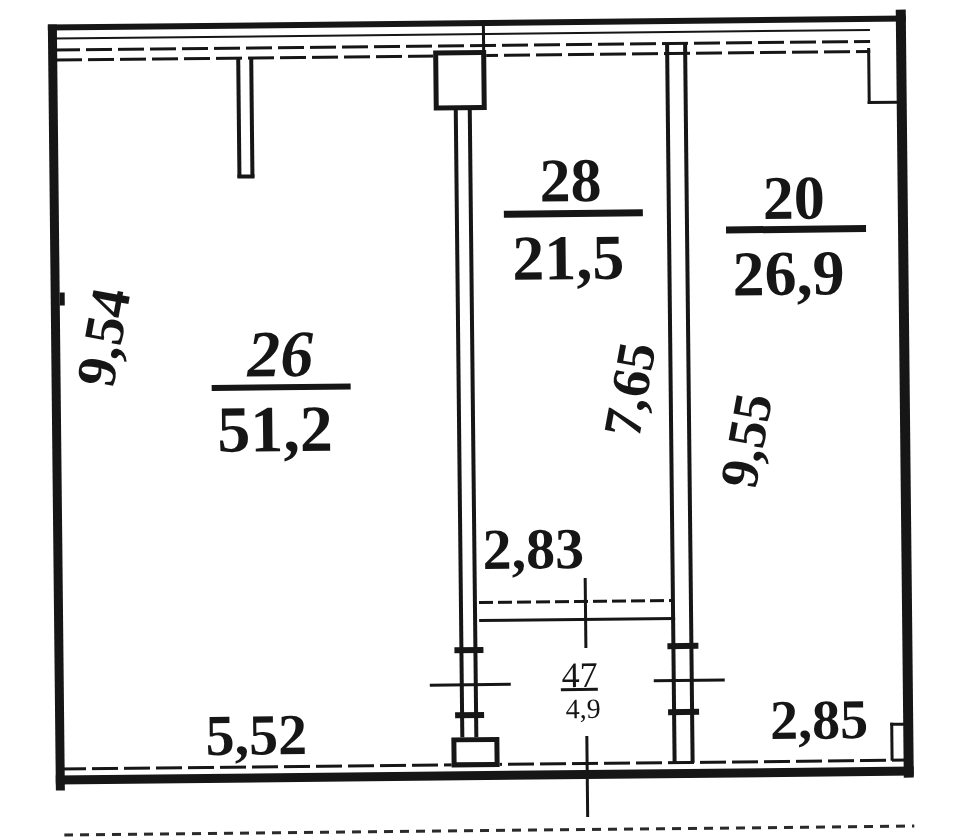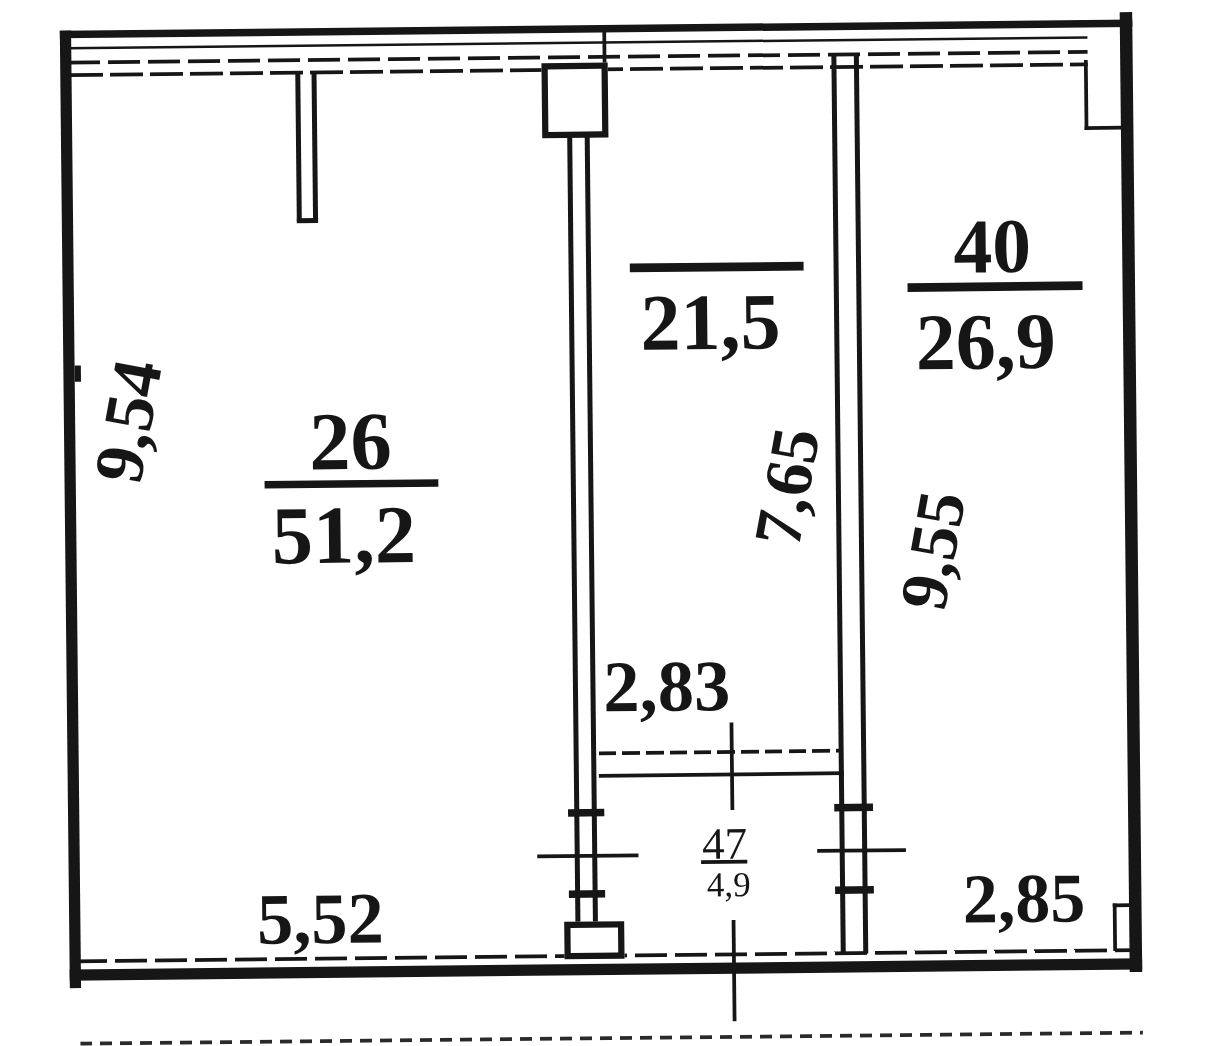--- a/index.html
+++ b/index.html
@@ -59,28 +59,29 @@
   <div class="ln dash-mid" style="left:477px;top:601px;width:194px;height:3px;"></div>
   <div class="ln" style="left:477px;top:619px;width:196px;height:3px;"></div>
 
   <div class="ln" style="left:582px;top:579px;width:3px;height:70px;"></div>
   <div class="ln" style="left:582px;top:737px;width:3px;height:81px;"></div>
   <div class="ln" style="left:427px;top:683px;width:81px;height:3px;"></div>
   <div class="ln" style="left:651px;top:681px;width:71px;height:3px;"></div>
 
   <div class="ln dash-art" style="left:60px;top:829px;width:850px;height:3px;"></div>
 
-  <div class="lbl" style="left:281px;top:352px;font-size:66px;">26</div>
+  <div class="lbl" style="left:281px;top:352px;font-size:66px;font-style:italic;">26</div>
   <div class="ln" style="left:212px;top:382px;width:139px;height:6px;"></div>
   <div class="lbl" style="left:275px;top:427px;font-size:66px;">51,2</div>
 
+  <div class="lbl" style="left:573px;top:181px;font-size:62px;">28</div>
   <div class="ln" style="left:506px;top:211px;width:139px;height:7px;"></div>
   <div class="lbl" style="left:570px;top:259px;font-size:64px;">21,5</div>
 
-  <div class="lbl" style="left:796px;top:201px;font-size:62px;">40</div>
+  <div class="lbl" style="left:796px;top:201px;font-size:62px;">20</div>
   <div class="ln" style="left:728px;top:229px;width:140px;height:7px;"></div>
   <div class="lbl" style="left:790px;top:277px;font-size:64px;">26,9</div>
 
   <div class="lbl thin" style="left:577px;top:676px;font-size:36px;">47</div>
   <div class="ln" style="left:558px;top:689px;width:37px;height:3px;"></div>
   <div class="lbl thin" style="left:580px;top:710px;font-size:28px;">4,9</div>
 
   <div class="lbl rot" style="left:104px;top:333px;font-size:56px;">9,54</div>
   <div class="lbl rot" style="left:630px;top:391px;font-size:54px;">7,65</div>
   <div class="lbl rot" style="left:746px;top:443px;font-size:54px;">9,55</div>

